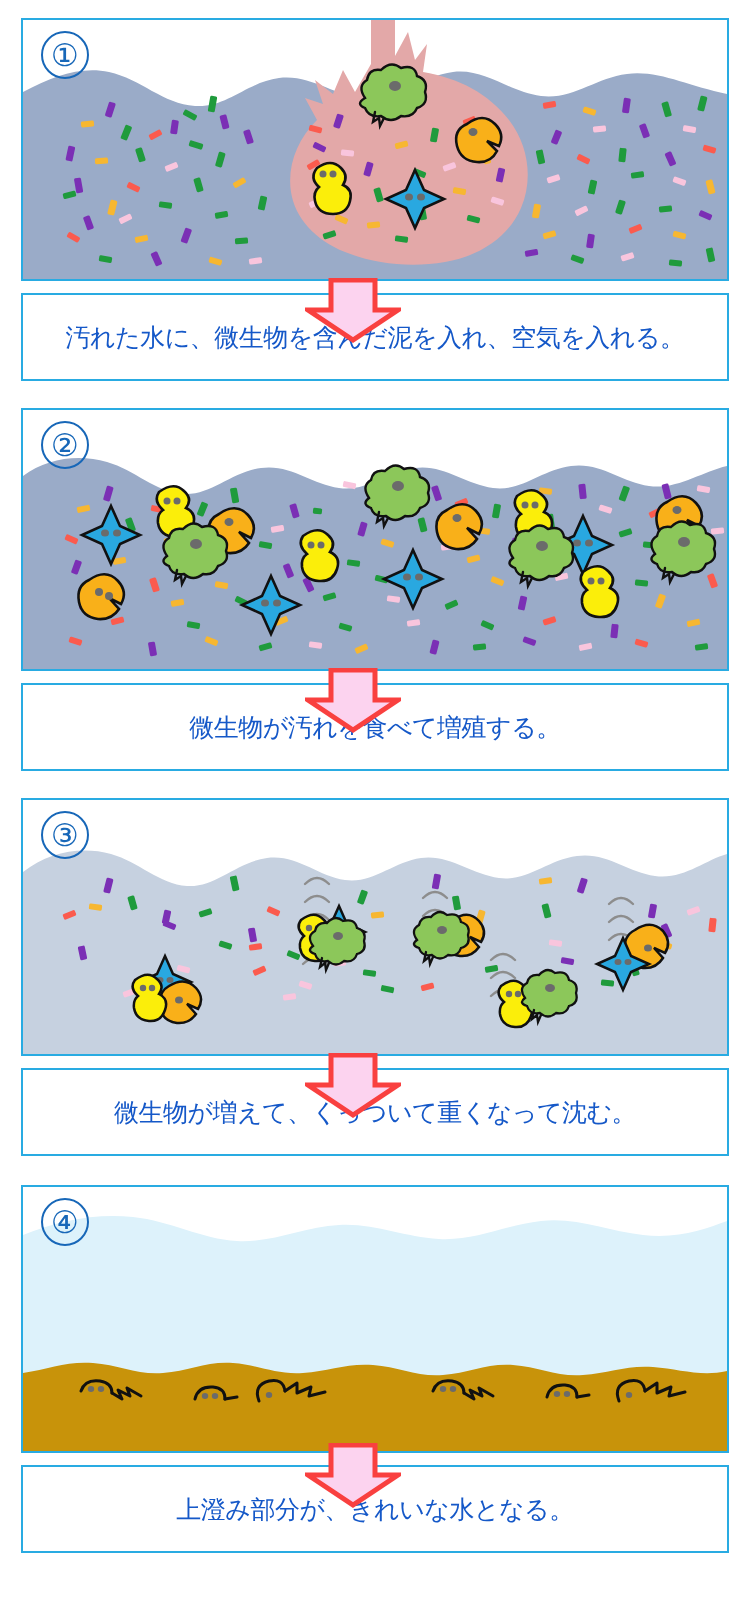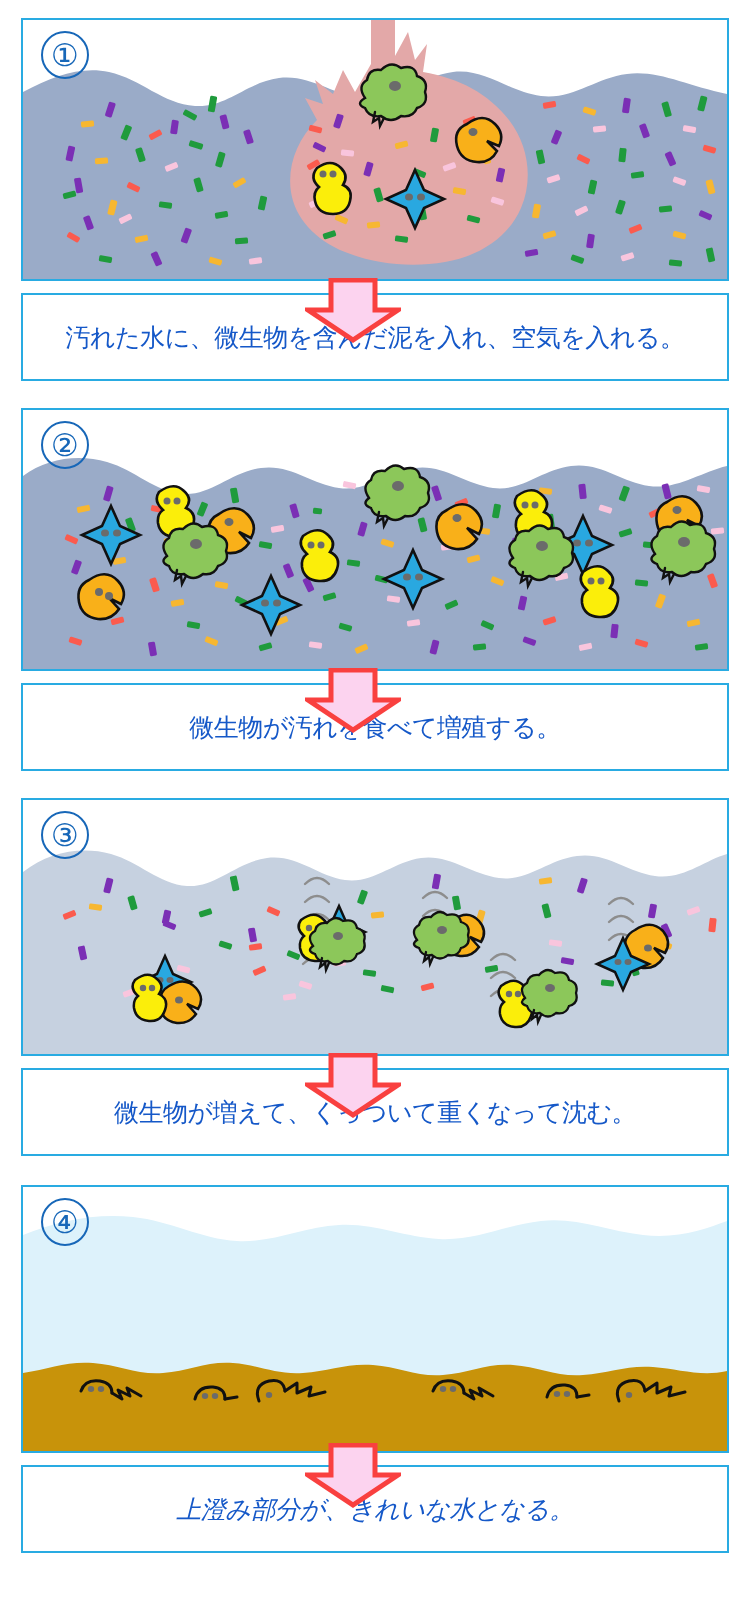--- a/index.html
+++ b/index.html
@@ -557,21 +557,21 @@
         <ellipse cx="534" cy="207" rx="3.2" ry="3" fill="#6b6b6b"></ellipse>
         <ellipse cx="544" cy="207" rx="3.2" ry="3" fill="#6b6b6b"></ellipse>
         <g fill="none" stroke="#111" stroke-width="3" stroke-linecap="round" stroke-linejoin="round">
           <path d="M596,214 q-6,-16 10,-20 q14,-3 16,10"></path>
           <path d="M622,204 l12,-8 l0,10 l14,-6 l-2,9 l16,-4"></path>
         </g>
         <ellipse cx="606" cy="208" rx="3.2" ry="3" fill="#6b6b6b"></ellipse>
       </svg>
       <div class="num-badge">④</div>
     </div>
-    <div class="caption-box" style="top:280px;height:88px;font-style:italic;">
+    <div class="caption-box" style="top:280px;height:88px;">
       <span class="caption-text">上澄み部分が、きれいな水となる。</span>
     </div>
   </div>
   <div class="arrow" style="left:305px;top:1443px;">
     <svg width="96" height="65" viewBox="0 0 96 65">
       <path d="M26,2 L70,2 L70,32 L93,32 L48,62 L3,32 L26,32 Z" fill="#fcd3ef" stroke="#f9403f" stroke-width="5" stroke-linejoin="miter"></path>
     </svg>
   </div>
 
 </div>

